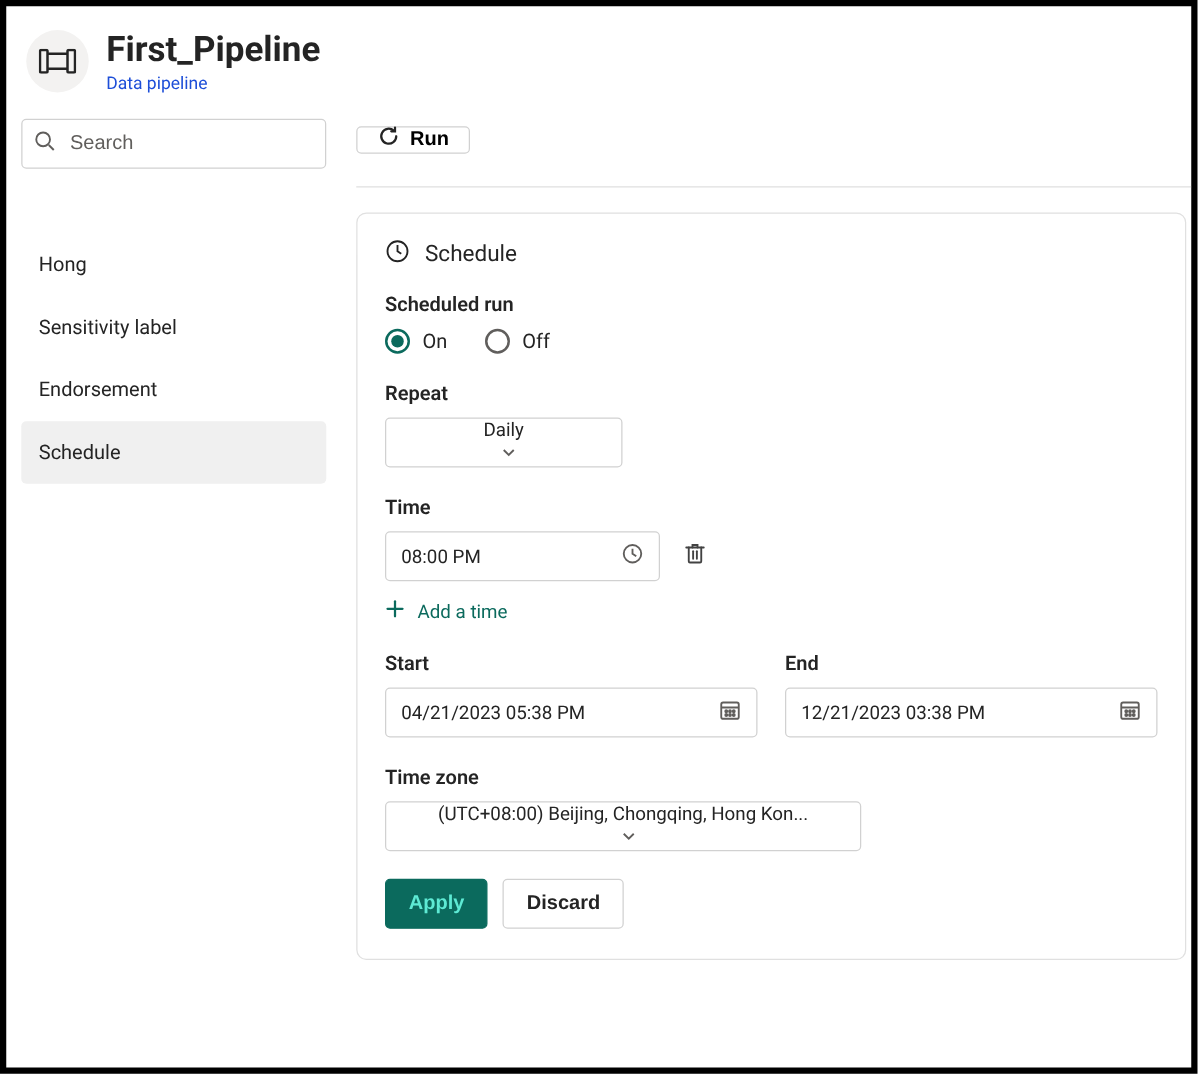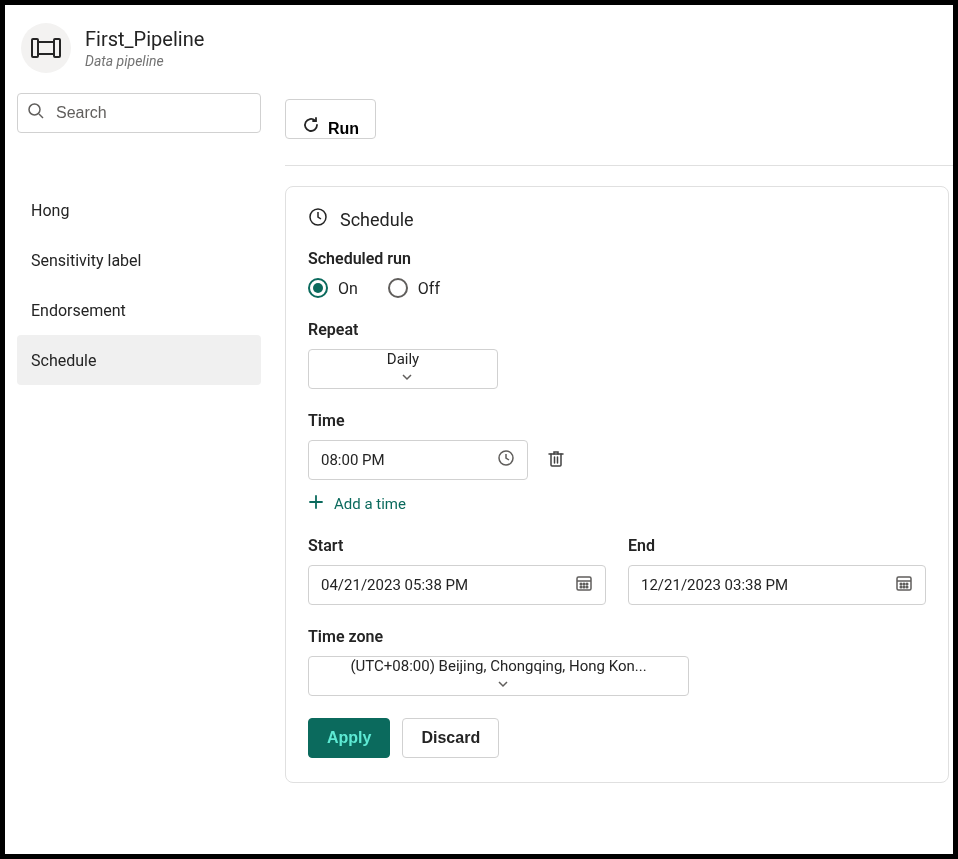--- a/index.html
+++ b/index.html
@@ -22,29 +22,28 @@
   }
   .header-icon {
     width: 50px; height: 50px;
     border-radius: 50%;
     background: #f3f2f1;
     display: flex;
     align-items: center;
     justify-content: center;
   }
   .header-title {
-    font-size: 20px;
-    font-weight: 400;
+    font-size: 28px;
+    font-weight: 700;
     line-height: 1.2;
   }
   .header-sub {
     font-size: 14px;
-    color: #737373;
+    color: #1d4ed8;
     margin-top: 2px;
-    font-style: italic;
   }
 
   .layout {
     display: flex;
     align-items: flex-start;
   }
 
   
   .sidebar {
     width: 268px;
@@ -84,23 +83,23 @@
   .nav-item.selected { background: #f0f0f0; }
 
   
   .main {
     flex: 1 1 auto;
     padding: 18px 0 0 12px;
     min-width: 0;
   }
   .run-btn {
     display: inline-flex;
-    align-items: flex-end;
+    align-items: center;
     gap: 8px;
-    height: 40px;
+    height: 22px;
     padding: 0 16px;
     border: 1px solid #d1d1d1;
     border-radius: 4px;
     background: #fff;
     font-size: 16px;
     font-weight: 600;
     cursor: pointer;
   }
 
   .rule {

